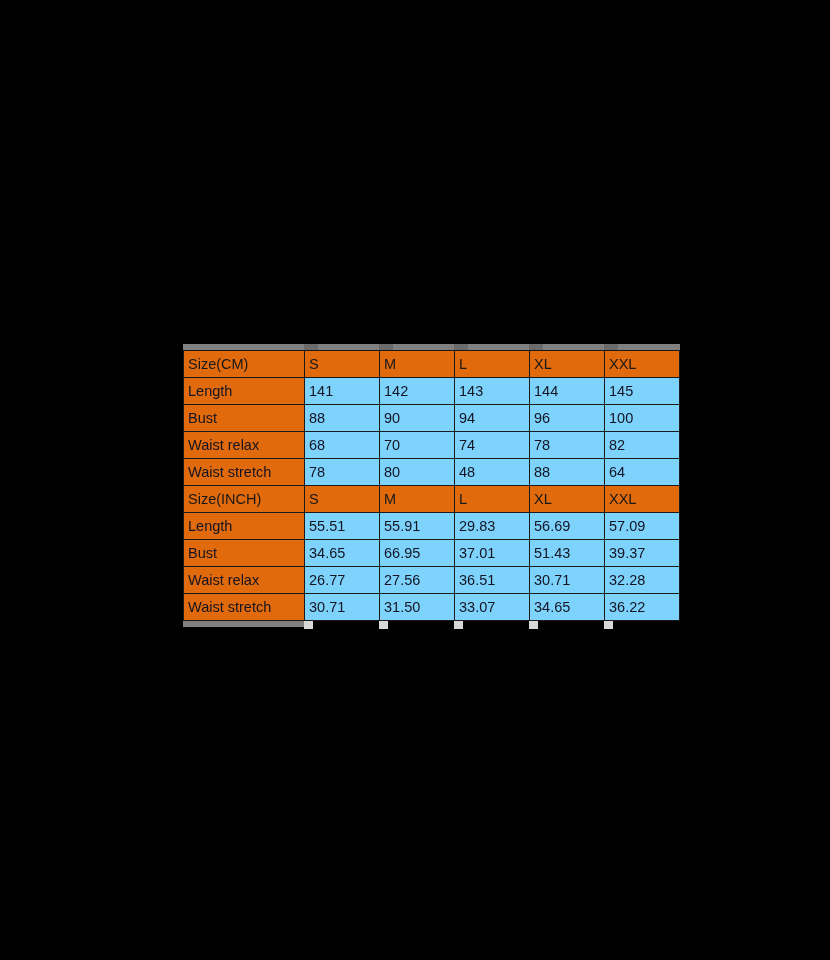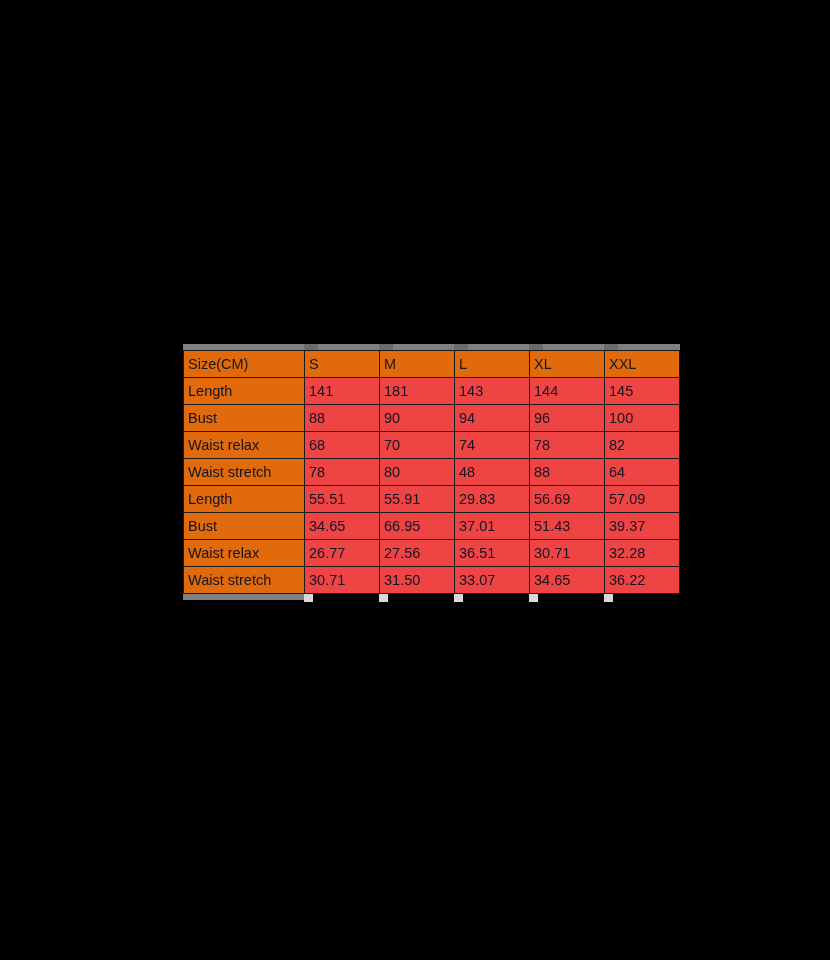--- a/index.html
+++ b/index.html
@@ -59,21 +59,21 @@
   col.c-label { width: 121px; }
   col.c-size  { width: 75px; }
 
   
   td.label-cell,
   tr.section-header td {
     background: #E06A0C;
     color: #181818;
   }
   td.value-cell {
-    background: #ef4444;
+    background: #7dd3fc;
   }
 
   
   .bottom-band {
     position: relative;
     height: 8px;
   }
   .bottom-band .left-strip {
     position: absolute;
     left: 0;
@@ -125,21 +125,21 @@
         <td>S</td>
         <td>M</td>
         <td>L</td>
         <td>XL</td>
         <td>XXL</td>
       </tr>
 
       <tr>
         <td class="label-cell">Length</td>
         <td class="value-cell">141</td>
-        <td class="value-cell">181</td>
+        <td class="value-cell">142</td>
         <td class="value-cell">143</td>
         <td class="value-cell">144</td>
         <td class="value-cell">145</td>
       </tr>
 
       <tr>
         <td class="label-cell">Bust</td>
         <td class="value-cell">88</td>
         <td class="value-cell">90</td>
         <td class="value-cell">94</td>
@@ -158,20 +158,28 @@
 
       <tr>
         <td class="label-cell">Waist stretch</td>
         <td class="value-cell">78</td>
         <td class="value-cell">80</td>
         <td class="value-cell">48</td>
         <td class="value-cell">88</td>
         <td class="value-cell">64</td>
       </tr>
 
+      <tr class="section-header">
+        <td>Size(INCH)</td>
+        <td>S</td>
+        <td>M</td>
+        <td>L</td>
+        <td>XL</td>
+        <td>XXL</td>
+      </tr>
 
       <tr>
         <td class="label-cell">Length</td>
         <td class="value-cell">55.51</td>
         <td class="value-cell">55.91</td>
         <td class="value-cell">29.83</td>
         <td class="value-cell">56.69</td>
         <td class="value-cell">57.09</td>
       </tr>
 

